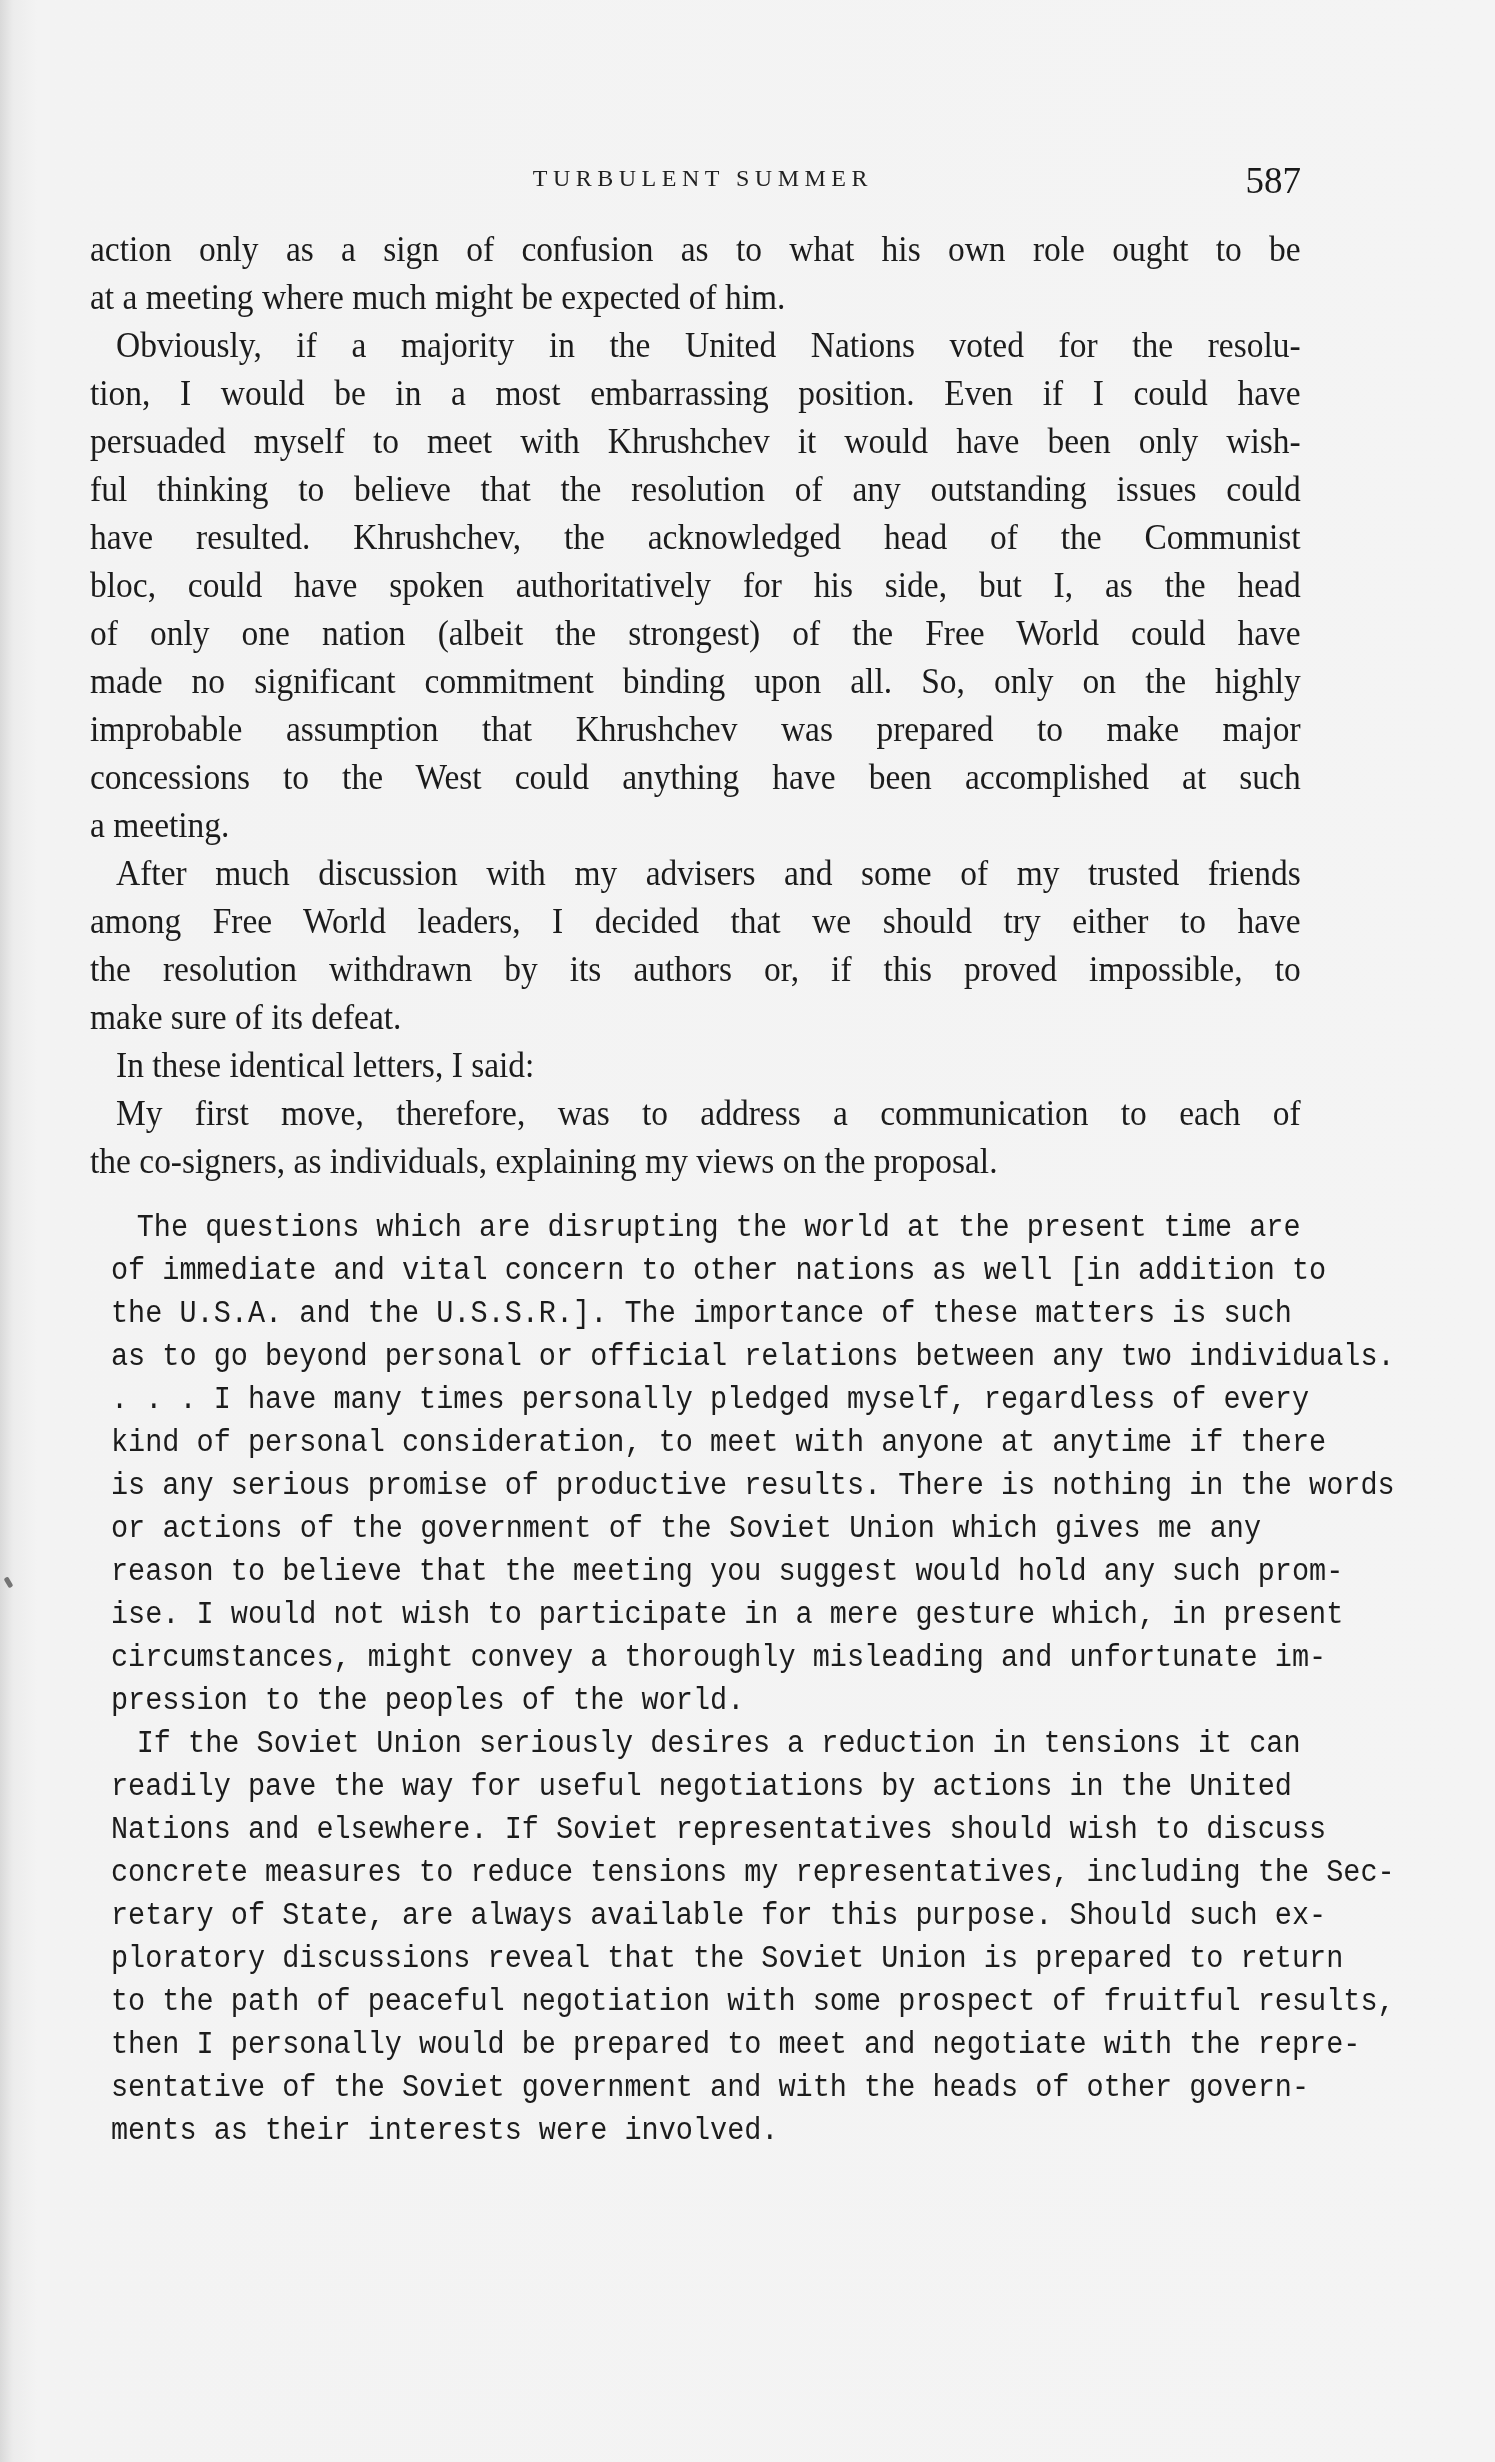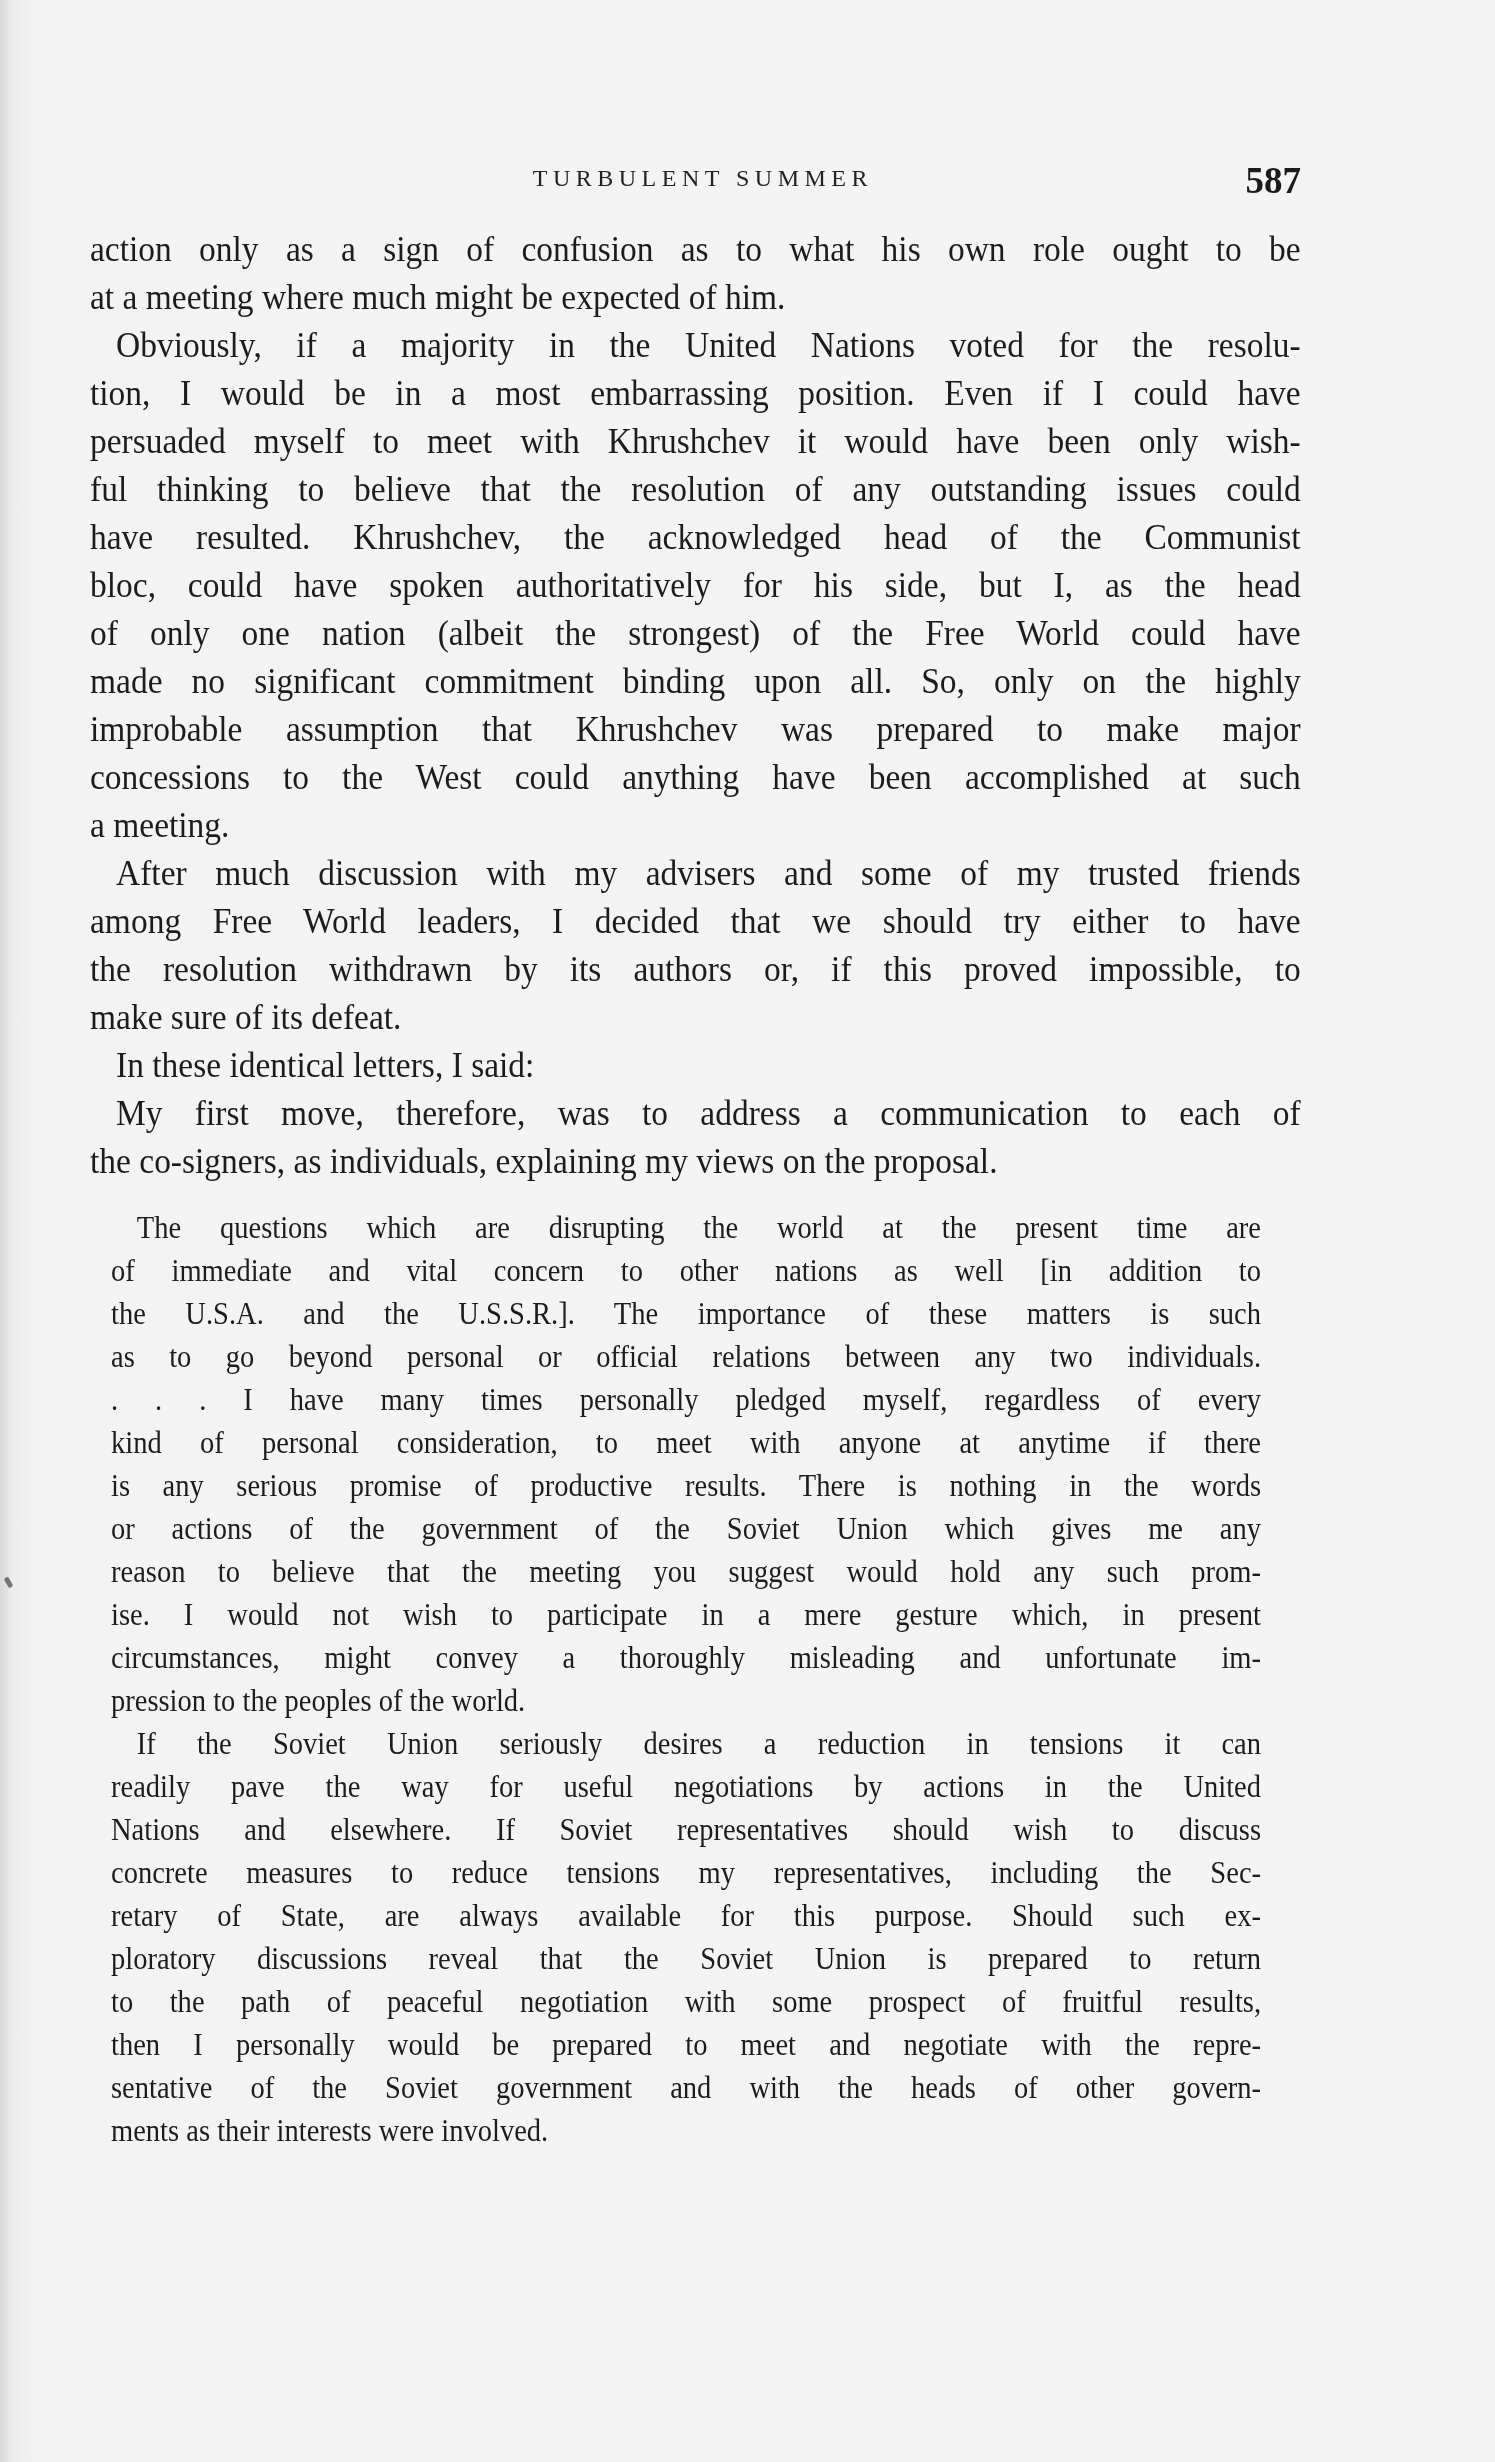--- a/index.html
+++ b/index.html
@@ -37,21 +37,20 @@
       letter-spacing: 5.5px;
       padding-left: 14.8px;
       color: #222;
     }
     .page-number {
       position: absolute;
       right: 0;
       top: 0;
       font-size: 37px;
       color: #1a1a1a;
-      font-weight: bold;
     }
     .body-text {
       position: absolute;
       top: 225px;
       left: 90px;
       width: 1211px;
     }
     .line {
       display: block;
       font-size: 36px;
@@ -69,20 +68,21 @@
     }
     .line.indent {
       padding-left: 28px;
       box-sizing: border-box;
     }
     .quote {
       position: absolute;
       top: 1206px;
       left: 111px;
       width: 1150px;
+      font-family: Liberation Mono, monospace;
     }
     .qline {
       display: block;
       font-size: 31px;
       line-height: 43px;
       height: 43px;
       white-space: nowrap;
       text-align: justify;
       text-align-last: justify;
       transform: scaleX(0.92);

